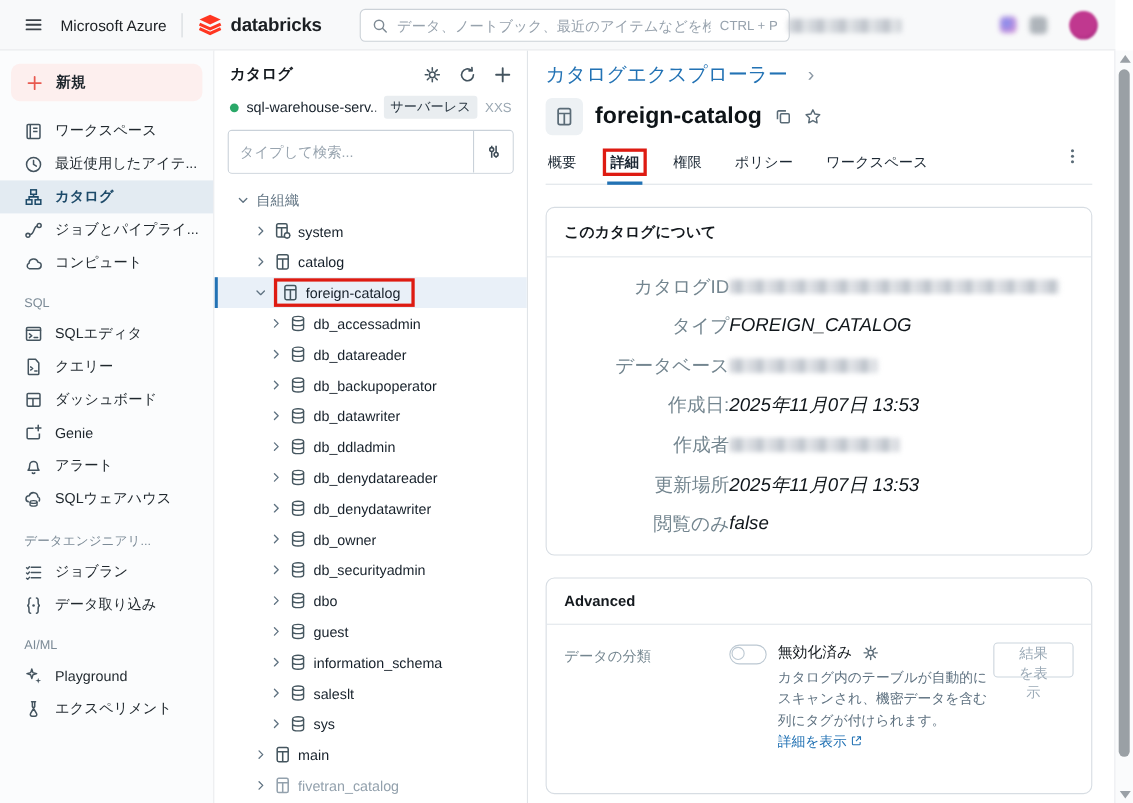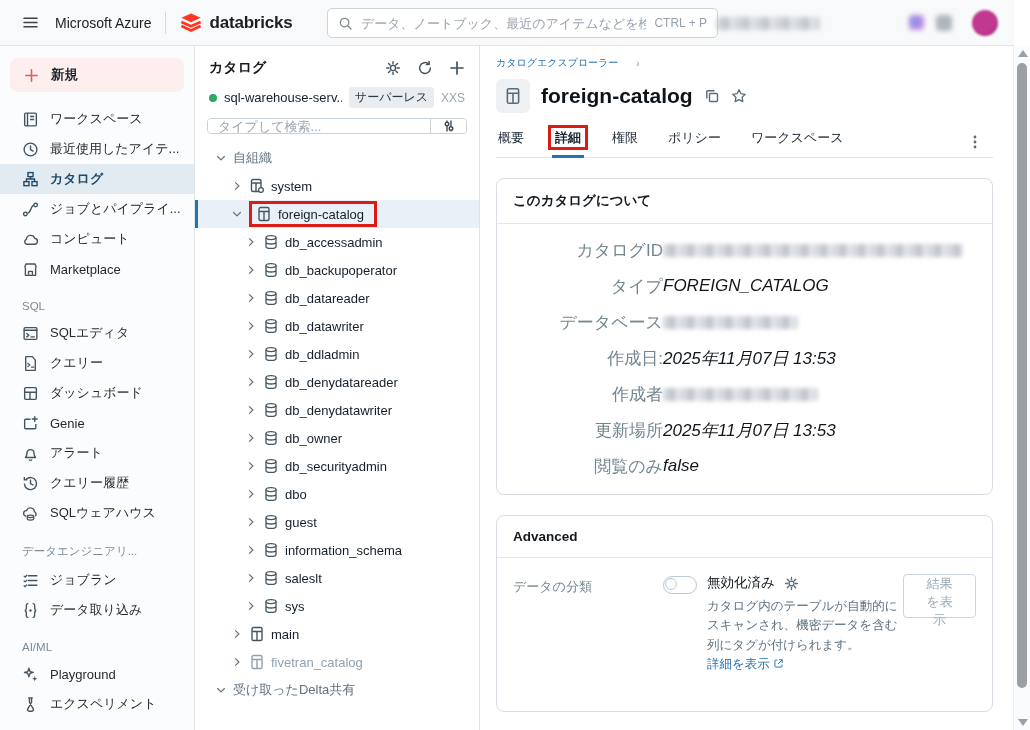--- a/index.html
+++ b/index.html
@@ -38,38 +38,38 @@
   
   .cat-panel { position:absolute; top:46px; left:195px; width:285px; bottom:0; background:#fff; border-right:1px solid #e0e4e8; overflow:hidden; }
   .cat-head { display:flex; align-items:center; padding:13px 14px 2px 14px; }
   .cat-title { flex:1; font-size:14px; font-weight:700; color:#14191e; }
   .cat-head .hic { margin-left:16px; color:#44545f; cursor:pointer; }
   .wh-row { display:flex; align-items:center; gap:7px; padding:8px 14px 8px 14px; font-size:13px; color:#16202a; }
   .gdot { width:8px; height:8px; border-radius:50%; background:#2aa868; flex:0 0 auto; }
   .wh-name { max-width:128px; overflow:hidden; white-space:nowrap; }
   .wh-badge { background:#e9edf0; border-radius:3px; padding:2px 6px; font-size:12px; color:#2b3843; white-space:nowrap; }
   .wh-size { font-size:12px; color:#9aa7b2; }
-  .search-row { margin:2px 12px 10px 12px; display:flex; border:1px solid #c9d1d9; border-radius:4px; height:16px; overflow:hidden; background:#fff; }
+  .search-row { margin:2px 12px 10px 12px; display:flex; border:1px solid #c9d1d9; border-radius:4px; height:40px; overflow:hidden; background:#fff; }
   .search-row input { flex:1; border:0; outline:0; padding:0 10px; font-size:13px; font-family:inherit; color:#30404d; min-width:0; }
   .search-row input::placeholder { color:#98a4af; }
   .filter-btn { width:36px; border-left:1px solid #c9d1d9; display:flex; align-items:center; justify-content:center; color:#3c4a55; cursor:pointer; background:#fff; }
   .tree { position:relative; }
   .trow { height:28px; display:flex; align-items:center; gap:6px; font-size:13px; color:#16202a; position:relative; cursor:pointer; }
   .trow .chev { color:#5f7281; flex:0 0 auto; }
   .trow .tico { color:#45565f; flex:0 0 auto; }
   .d0 { padding-left:20px; } .d1 { padding-left:36px; } .d2 { padding-left:50px; }
   .trow.graytxt { color:#5f7281; }
   .trow.fade { color:#93a1ad; }
   .trow.sel { background:#e9f0f8; }
   .trow.sel::before { content:""; position:absolute; left:0; top:0; bottom:0; width:3px; background:#2272b4; }
   .annbox { display:flex; align-items:center; gap:6px; border:3px solid #de1b12; padding:2px 10px 2px 4px; font-weight:400; }
 
   
   .main { position:absolute; top:46px; left:480px; right:17px; bottom:0; background:#fff; overflow:hidden; padding:10px 0 0 16px; }
-  .breadcrumb { display:flex; align-items:center; gap:18px; font-size:10px; }
+  .breadcrumb { display:flex; align-items:center; gap:18px; font-size:18px; }
   .bc-link { color:#2272b4; cursor:pointer; }
   .bc-sep { color:#8b98a4; }
   .title-row { display:flex; align-items:center; gap:11px; margin:9px 0 10px 0; position:relative; }
   .tibox { width:34px; height:34px; border-radius:6px; background:#edf1f4; display:flex; align-items:center; justify-content:center; color:#5a6b77; }
   .pg-title { font-size:21px; font-weight:700; color:#0e1418; }
   .t-act { color:#5a6b77; cursor:pointer; }
   .kebab { position:absolute; right:30px; top:88px; color:#5a6b77; cursor:pointer; }
   .tabs { display:flex; gap:26px; border-bottom:1px solid #dfe4e9; margin-right:20px; align-items:flex-end; }
   .tab { padding:6px 2px 10px 2px; font-size:13px; color:#1b2733; cursor:pointer; position:relative; }
   .tab.active { font-weight:700; }
@@ -87,21 +87,21 @@
   .arow .flabel { padding-top:4px; }
   .dc-mid { display:flex; gap:10px; flex:1; }
   .toggle { width:34px; height:18px; border-radius:10px; background:#fff; border:1.5px solid #bcc8d2; position:relative; cursor:pointer; flex:0 0 auto; margin-top:2px; }
   .toggle .knob { position:absolute; left:1px; top:1px; width:12px; height:12px; border-radius:50%; background:#fff; border:1.5px solid #bcc8d2; }
   .dc-txt { width:196px; }
   .dc-status { display:flex; align-items:center; gap:9px; color:#10161b; font-size:13.5px; }
   .dc-status .gic { color:#5a6b77; cursor:pointer; }
   .dc-desc { margin-top:5px; color:#5f7281; font-size:12.5px; line-height:1.55; }
   .lnk { color:#2272b4; cursor:pointer; }
   .extic { display:inline-block; vertical-align:-1px; color:#2272b4; margin-left:3px; }
-  .res-btn { margin-left:auto; height:44px; padding:0 16px; border:1px solid #ccd5dd; border-radius:4px; background:#fff; color:#9aa9b6; font-size:13px; font-family:inherit; cursor:default; }
+  .res-btn { margin-left:auto; height:32px; padding:0 16px; border:1px solid #ccd5dd; border-radius:4px; background:#fff; color:#9aa9b6; font-size:13px; font-family:inherit; cursor:default; }
   .po-row { display:flex; align-items:flex-start; padding:18px 16px 18px 16px; font-size:13px; }
 
   
   .sb { position:absolute; top:46px; right:0; width:17px; bottom:0; background:#fafbfc; border-left:1px solid #ebedef; }
   .sb-up { position:absolute; top:4px; left:4px; width:0; height:0; border-left:5px solid transparent; border-right:5px solid transparent; border-bottom:7px solid #9aa0a6; cursor:pointer; }
   .sb-dn { position:absolute; bottom:4px; left:4px; width:0; height:0; border-left:5px solid transparent; border-right:5px solid transparent; border-top:7px solid #9aa0a6; cursor:pointer; }
   .sb-thumb { position:absolute; top:17px; bottom:42px; left:3px; width:10px; border-radius:5px; background:#9aa0a5; cursor:pointer; }
 </style>
 </head>
 <body>
@@ -319,28 +319,20 @@
         <span>ジョブとパイプライ...</span>
       </div>
     <div class="nav-item">
         <span class="nico">
           <svg width="17" height="17">
             <use href="#i-cloud"></use>
           </svg>
         </span>
         <span>コンピュート</span>
       </div>
-    <div class="nav-item">
-        <span class="nico">
-          <svg width="17" height="17">
-            <use href="#i-store"></use>
-          </svg>
-        </span>
-        <span>Marketplace</span>
-      </div>
 
     <div class="sec">SQL</div>
     <div class="nav-item">
         <span class="nico">
           <svg width="17" height="17">
             <use href="#i-sqled"></use>
           </svg>
         </span>
         <span>SQLエディタ</span>
       </div>
@@ -368,28 +360,20 @@
         </span>
         <span>Genie</span>
       </div>
     <div class="nav-item">
         <span class="nico">
           <svg width="17" height="17">
             <use href="#i-bell"></use>
           </svg>
         </span>
         <span>アラート</span>
-      </div>
-    <div class="nav-item">
-        <span class="nico">
-          <svg width="17" height="17">
-            <use href="#i-hist"></use>
-          </svg>
-        </span>
-        <span>クエリー履歴</span>
       </div>
     <div class="nav-item">
         <span class="nico">
           <svg width="17" height="17">
             <use href="#i-wh"></use>
           </svg>
         </span>
         <span>SQLウェアハウス</span>
       </div>
 
@@ -478,20 +462,33 @@
             <svg width="12" height="12">
               <use href="#i-chev"></use>
             </svg>
           </span>
           <span class="tico">
             <svg width="16" height="16">
               <use href="#i-catgear"></use>
             </svg>
           </span>
           <span>system</span>
+        </div>
+      <div class="trow d1">
+          <span class="chev">
+            <svg width="12" height="12">
+              <use href="#i-chev"></use>
+            </svg>
+          </span>
+          <span class="tico">
+            <svg width="16" height="16">
+              <use href="#i-catalog"></use>
+            </svg>
+          </span>
+          <span>catalog</span>
         </div>
       <div class="trow d1 sel">
           <span class="chev">
             <svg width="12" height="12">
               <use href="#i-chevd"></use>
             </svg>
           </span>
           <span class="annbox">
             <span class="tico">
               <svg width="16" height="16">
@@ -518,34 +515,34 @@
           <span class="chev">
             <svg width="12" height="12">
               <use href="#i-chev"></use>
             </svg>
           </span>
           <span class="tico">
             <svg width="16" height="16">
               <use href="#i-schema"></use>
             </svg>
           </span>
+          <span>db_datareader</span>
+        </div>
+      <div class="trow d2">
+          <span class="chev">
+            <svg width="12" height="12">
+              <use href="#i-chev"></use>
+            </svg>
+          </span>
+          <span class="tico">
+            <svg width="16" height="16">
+              <use href="#i-schema"></use>
+            </svg>
+          </span>
           <span>db_backupoperator</span>
-        </div>
-      <div class="trow d2">
-          <span class="chev">
-            <svg width="12" height="12">
-              <use href="#i-chev"></use>
-            </svg>
-          </span>
-          <span class="tico">
-            <svg width="16" height="16">
-              <use href="#i-schema"></use>
-            </svg>
-          </span>
-          <span>db_datareader</span>
         </div>
       <div class="trow d2">
           <span class="chev">
             <svg width="12" height="12">
               <use href="#i-chev"></use>
             </svg>
           </span>
           <span class="tico">
             <svg width="16" height="16">
               <use href="#i-schema"></use>

